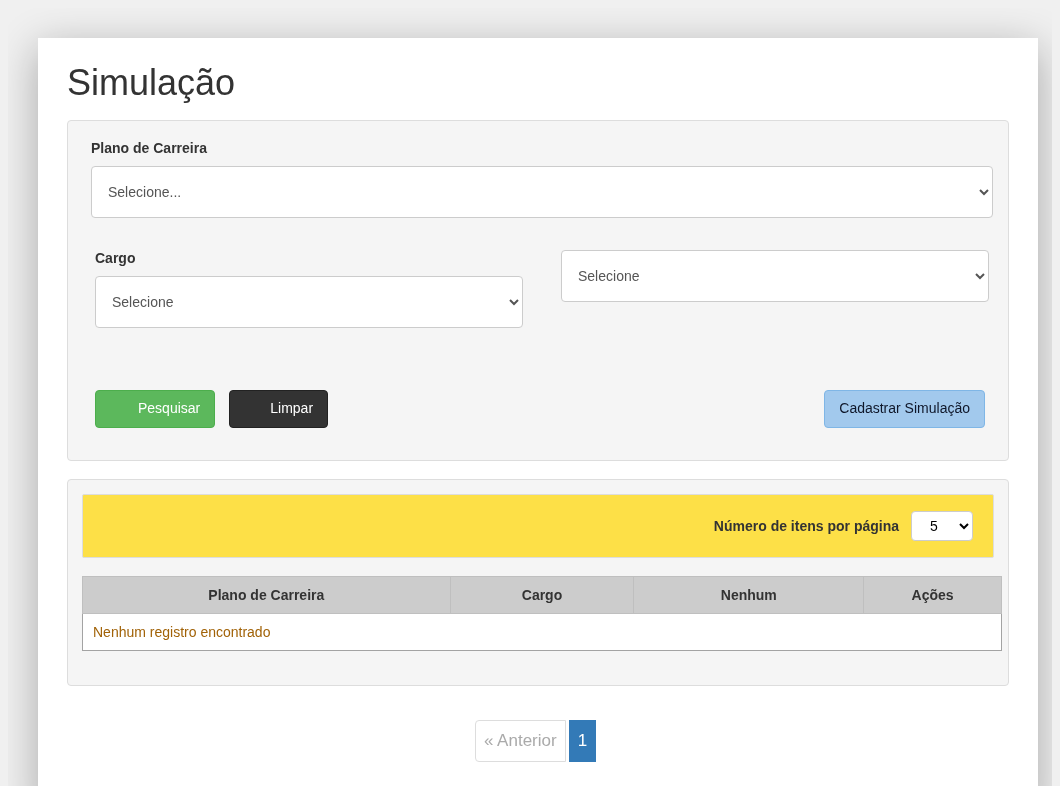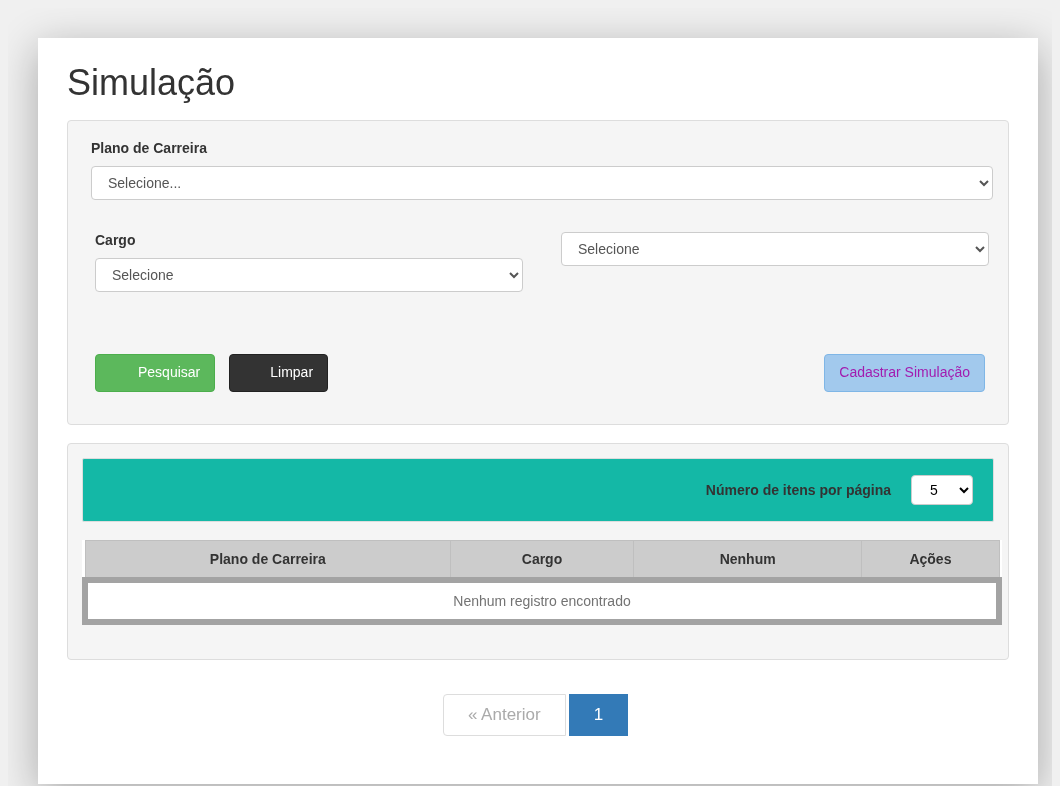--- a/index.html
+++ b/index.html
@@ -33,21 +33,21 @@
     .form-group { margin-bottom: 20px; }
     label {
       display: block;
       font-weight: bold;
       font-size: 14px;
       margin-bottom: 6px;
       color: #333;
     }
     select.form-control {
       width: 100%;
-      height: 34px;
+      height: 52px;
       padding: 6px 12px;
       font-size: 14px;
       color: #555;
       background: #fff;
       border: 1px solid #ccc;
       border-radius: 4px;
       appearance: auto;
     }
     .row { display: flex; gap: 30px; }
     .col { flex: 1; }
@@ -59,45 +59,45 @@
       border: 1px solid transparent;
       cursor: pointer;
       color: #fff;
       line-height: 1.4;
     }
     .btn-success { background: #5cb85c; border-color: #4cae4c; padding-left: 42px; }
     .btn-dark { background: #333; border-color: #222; padding-left: 40px; }
     .btn-info {
       background: #a2c9ed;
       border-color: #7fb6e6;
-      color: #a21caf;
+      color: #0f172a;
     }
     .btn-row {
       display: flex;
       justify-content: space-between;
       align-items: center;
       margin-top: 30px;
     }
     .btn-row .left { display: flex; gap: 6px; }
     .results-panel {
       background: #f5f5f5;
       border: 1px solid #ddd;
       border-radius: 4px;
       padding: 10px 10px 30px;
       margin-bottom: 30px;
     }
     .items-per-page {
-      background: #14b8a6;
+      background: #fde047;
       border: 1px solid #ddd;
       padding: 12px 16px;
       margin-bottom: 18px;
       display: flex;
       justify-content: flex-end;
       align-items: center;
-      gap: 12px;
+      gap: 4px;
       border-radius: 2px;
     }
     .items-per-page span { font-weight: bold; }
     .items-per-page select {
       height: 30px;
       padding: 4px 18px 4px 14px;
       border: 1px solid #ccc;
       border-radius: 4px;
       background: #fff;
       font-size: 14px;
@@ -109,42 +109,42 @@
     }
     thead th {
       background: #ccc;
       border: 1px solid #bfbfbf;
       padding: 10px;
       font-weight: bold;
       text-align: center;
       font-size: 14px;
     }
     tbody td {
-      border: 6px solid #a3a3a3;
+      border: 1px solid #a3a3a3;
       padding: 10px;
-      text-align: center;
-      color: #737373;
+      text-align: left;
+      color: #a16207;
     }
     .total-row {
       text-align: center;
       padding: 14px;
       color: #555;
       background: #fff;
       border: 1px solid #ddd;
       border-top: none;
     }
     .pagination {
       display: flex;
       justify-content: center;
       align-items: stretch;
     }
     .pagination a, .pagination span {
       display: inline-flex;
       align-items: center;
-      padding: 10px 24px;
+      padding: 10px 8px;
       font-size: 17px;
       border: 1px solid #ddd;
       color: #999;
       text-decoration: none;
       margin-left: -1px;
       background: #fff;
     }
     .pagination a:first-child { border-radius: 4px 0 0 4px; }
     .pagination a:last-child { border-radius: 0 4px 4px 0; }
     .pagination .active {

